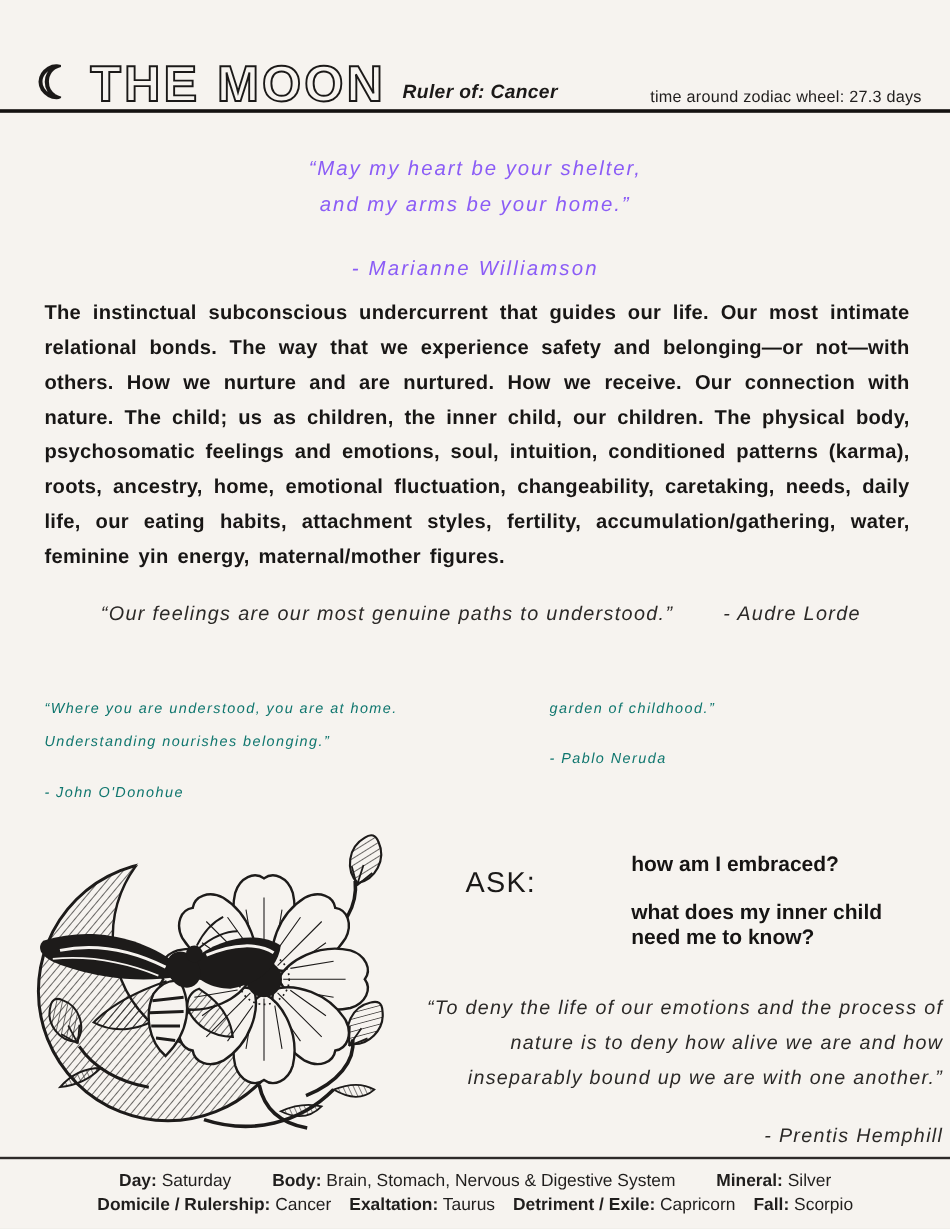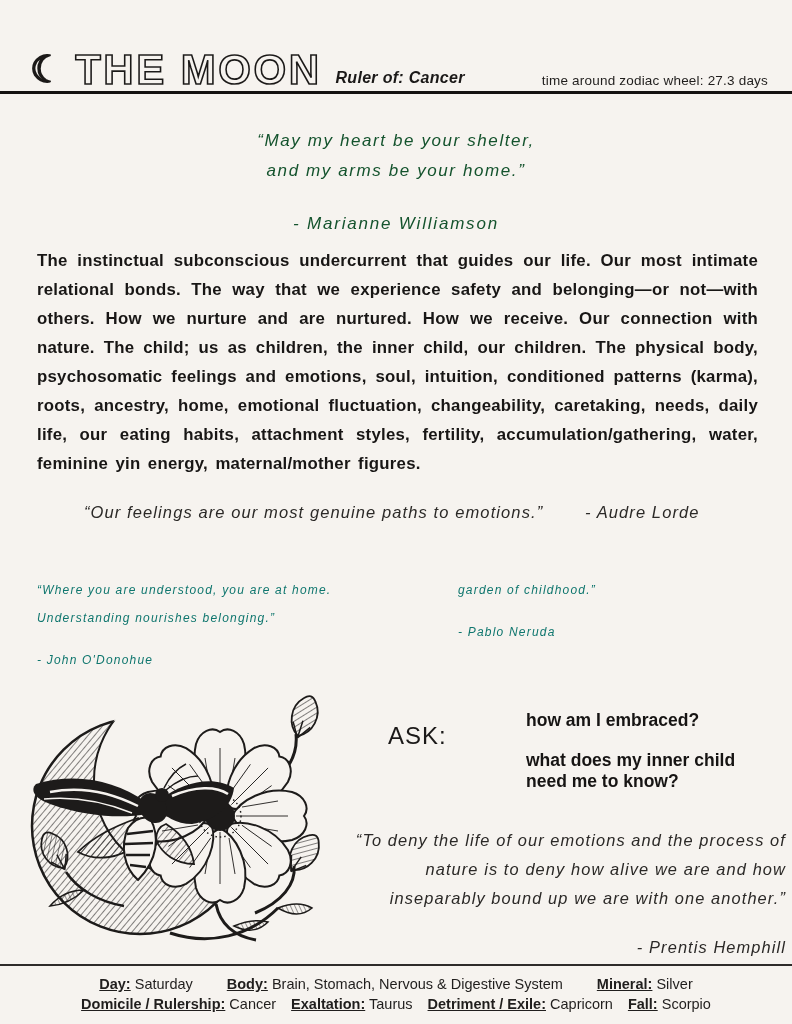--- a/index.html
+++ b/index.html
@@ -22,21 +22,21 @@
   }
   .ruler{font-size:16px; font-weight:700; font-style:italic; margin-left:14px;
          padding-bottom:5px; letter-spacing:.3px; white-space:nowrap;}
   .header-meta{margin-left:auto; text-align:right; font-size:13.5px;
                line-height:17px; padding-bottom:3px; color:#201e1d; letter-spacing:.2px;}
   .header-rule{position:absolute; left:0; top:91px; width:792px; height:3px; background:#141211;}
 
   
   .quote-top{position:absolute; left:0; top:126px; width:792px; text-align:center;
              font-style:italic; font-size:17px; line-height:30px;
-             letter-spacing:1.6px; color:#14532d;}
+             letter-spacing:1.6px; color:#8b5cf6;}
   .quote-top .attr{margin-top:23px; letter-spacing:1.8px;}
 
   
   .description{
     position:absolute; left:37px; top:246px; width:721px;
     font-size:16.8px; line-height:29px; font-weight:700;
     text-align:justify; letter-spacing:.25px; word-spacing:2.5px; color:#181615;
   }
 
   
@@ -67,21 +67,21 @@
                   line-height:29px; letter-spacing:1.1px; color:#2b2927;}
   .quote-hemphill .attr{margin-top:20px;}
 
   
   .footer-rule{position:absolute; left:0; top:964px; width:792px; height:2px; background:#2e2b2a;}
   .footer{position:absolute; left:0; top:974px; width:792px; font-size:14.5px;
           line-height:20px; color:#201e1d;}
   .footer-row{display:flex; justify-content:center; white-space:nowrap;}
   .footer-row.r1{gap:34px;}
   .footer-row.r2{gap:15px;}
-  .footer b{font-weight:700;text-decoration:underline;}
+  .footer b{font-weight:700;}
 </style>
 </head>
 <body>
 
 <div class="page">
 
   <div class="header">
     <span class="moon-glyph">☾</span>
     <span class="title-outline">THE MOON</span>
     <span class="ruler">Ruler of: Cancer</span>
@@ -93,21 +93,21 @@
 
   <div class="quote-top">
     <div>“May my heart be your shelter,</div>
     <div>and my arms be your home.”</div>
     <div class="attr">- Marianne Williamson</div>
   </div>
 
   <div class="description">The instinctual subconscious undercurrent that guides our life. Our most intimate relational bonds. The way that we experience safety and belonging—or not—with others. How we nurture and are nurtured. How we receive. Our connection with nature. The child; us as children, the inner child, our children. The physical body, psychosomatic feelings and emotions, soul, intuition, conditioned patterns (karma), roots, ancestry, home, emotional fluctuation, changeability, caretaking, needs, daily life, our eating habits, attachment styles, fertility, accumulation/gathering, water, feminine yin energy, maternal/mother figures.</div>
 
   <div class="quote-lorde">
-    <span>“Our feelings are our most genuine paths to emotions.”</span>
+    <span>“Our feelings are our most genuine paths to understood.”</span>
     <span class="attr">- Audre Lorde</span>
   </div>
 
   <div class="quote-col left">
     <div>“Where you are understood, you are at home.</div>
     <div>Understanding nourishes belonging.”</div>
     <div class="attr">- John O'Donohue</div>
   </div>
   <div class="quote-col right">
     <div>garden of childhood.”</div>

